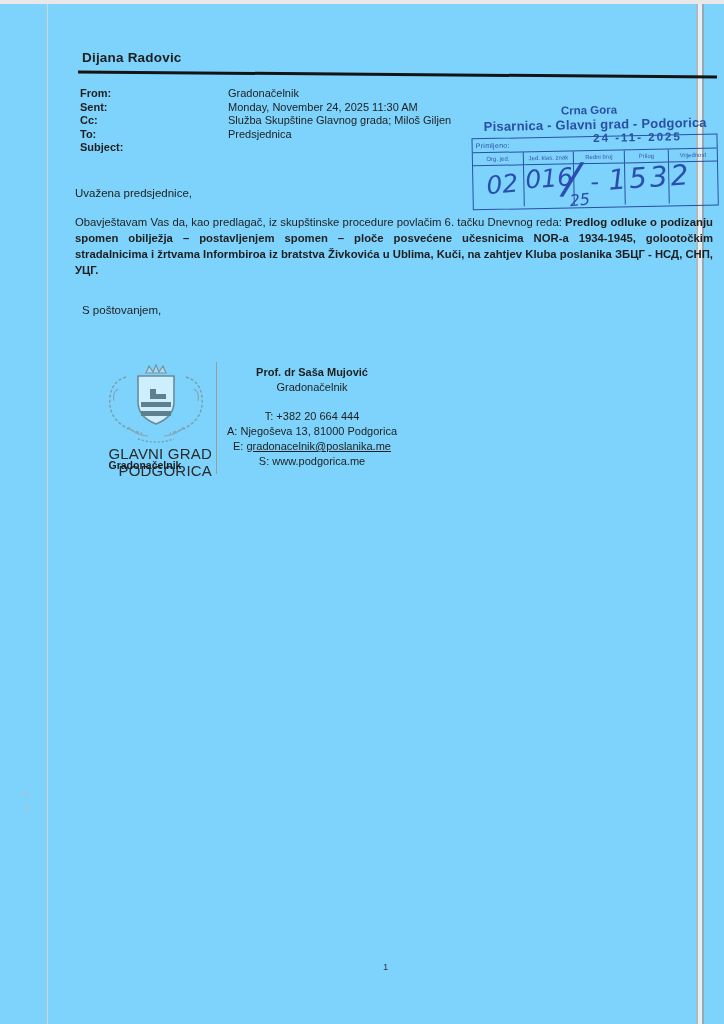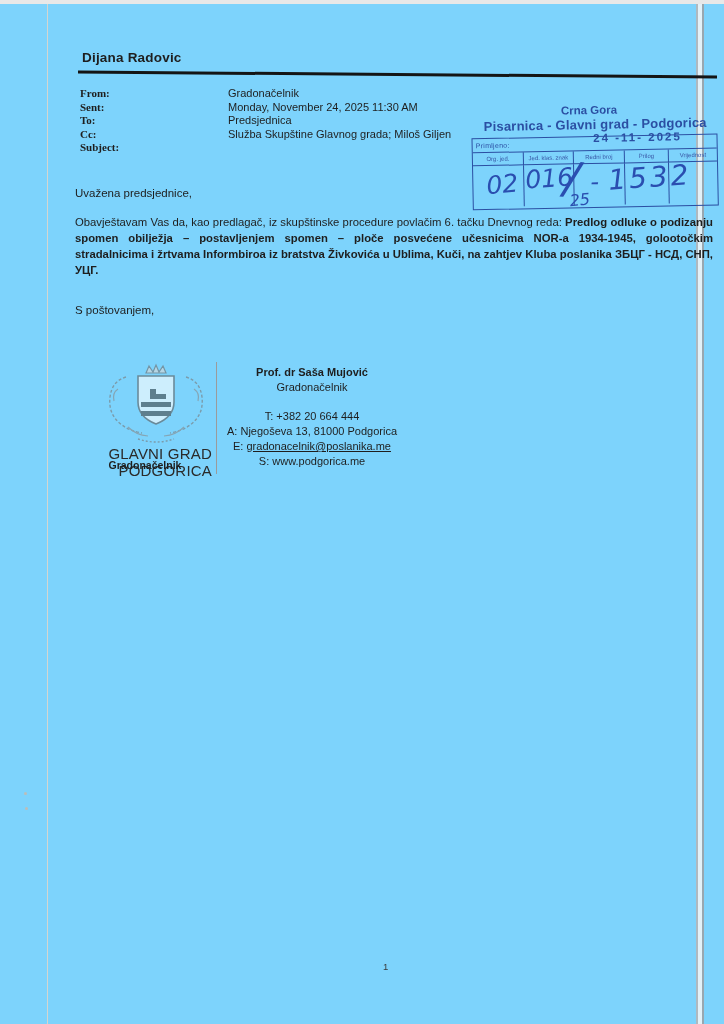--- a/index.html
+++ b/index.html
@@ -12,27 +12,27 @@
   
   .scan-left{left:47px;top:0;width:1px;height:1024px;background:#d5d5cf;}
   .scan-right{left:696px;top:0;width:4px;height:1024px;background:#e2f1f8;
     border-left:2px solid #aeb9c0;border-right:2px solid #98a7b0;}
   .speck{width:3px;height:3px;border-radius:50%;background:#bdbdb8;}
   
   .sender{left:82px;top:46px;font-size:13.5px;font-weight:bold;letter-spacing:.2px;}
   .head-rule{left:78px;top:69px;width:639px;height:3px;background:#141414;transform:rotate(.45deg);}
   .fields{left:80px;top:83px;width:560px;font-size:11px;line-height:13.6px;}
   .frow{display:flex;white-space:nowrap;}
-  .flabel{width:148px;font-weight:bold;flex:0 0 148px;font-family:Liberation Serif, serif;}
+  .flabel{width:148px;font-weight:bold;flex:0 0 148px;}
   .fvalue{white-space:nowrap;}
   
   .salutation{left:75px;top:183px;font-size:11.5px;}
   .paragraph{left:75px;top:210px;width:638px;font-size:11.3px;line-height:16px;text-align:justify;}
   .paragraph b{font-weight:bold;}
-  .closing{left:75px;top:300px;font-size:11.5px;}
+  .closing{left:82px;top:300px;font-size:11.5px;}
   
   .stamp{left:468px;top:96px;width:250px;height:128px;color:#2b4fa3;transform:rotate(-1.1deg);}
   .stamp .country{position:absolute;left:0;top:4px;width:244px;text-align:center;font-size:11.5px;font-weight:bold;}
   .stamp .office{position:absolute;left:6px;top:17px;width:244px;text-align:center;font-size:13px;font-weight:bold;white-space:nowrap;letter-spacing:.2px;}
   .stampbox{position:absolute;left:4px;top:36px;width:244px;height:70px;border:1.5px solid #2b4fa3;}
   .received{position:absolute;left:3px;top:3px;font-size:7px;letter-spacing:.3px;}
   .rcvline{position:absolute;left:0;top:13px;width:100%;height:0;border-top:1.3px solid #2b4fa3;}
   .stampdate{position:absolute;left:100px;top:-5px;width:130px;text-align:center;font-size:11.5px;font-weight:bold;letter-spacing:2px;white-space:nowrap;}
   .cols{position:absolute;left:0;top:14px;width:100%;height:13px;display:flex;}
   .cols .c{border-right:1.3px solid #2b4fa3;font-size:6px;text-align:center;line-height:13px;overflow:hidden;white-space:nowrap;color:#3a5aa8;border-bottom:1.3px solid #2b4fa3;}
@@ -68,26 +68,26 @@
   <div class="abs fields">
     <div class="frow">
       <span class="flabel">From:</span>
       <span class="fvalue">Gradonačelnik</span>
     </div>
     <div class="frow">
       <span class="flabel">Sent:</span>
       <span class="fvalue">Monday, November 24, 2025 11:30 AM</span>
     </div>
     <div class="frow">
+      <span class="flabel">Cc:</span>
+      <span class="fvalue">Služba Skupštine Glavnog grada; Miloš Giljen</span>
+    </div>
+    <div class="frow">
       <span class="flabel">To:</span>
       <span class="fvalue">Predsjednica</span>
-    </div>
-    <div class="frow">
-      <span class="flabel">Cc:</span>
-      <span class="fvalue">Služba Skupštine Glavnog grada; Miloš Giljen</span>
     </div>
     <div class="frow">
       <span class="flabel">Subject:</span>
     </div>
   </div>
 
   <div class="abs salutation">Uvažena predsjednice,</div>
   <div class="abs paragraph"><span>Obavještavam Vas da, kao predlagač, iz skupštinske procedure povlačim 6. tačku Dnevnog reda: </span><b>Predlog odluke o podizanju spomen obilježja – postavljenjem spomen – ploče posvećene učesnicima NOR-a 1934-1945, golootočkim stradalnicima i žrtvama Informbiroa iz bratstva Živkovića u Ublima, Kuči, na zahtjev Kluba poslanika ЗБЦГ - НСД, СНП, УЦГ.</b></div>
   <div class="abs closing">S poštovanjem,</div>
 

